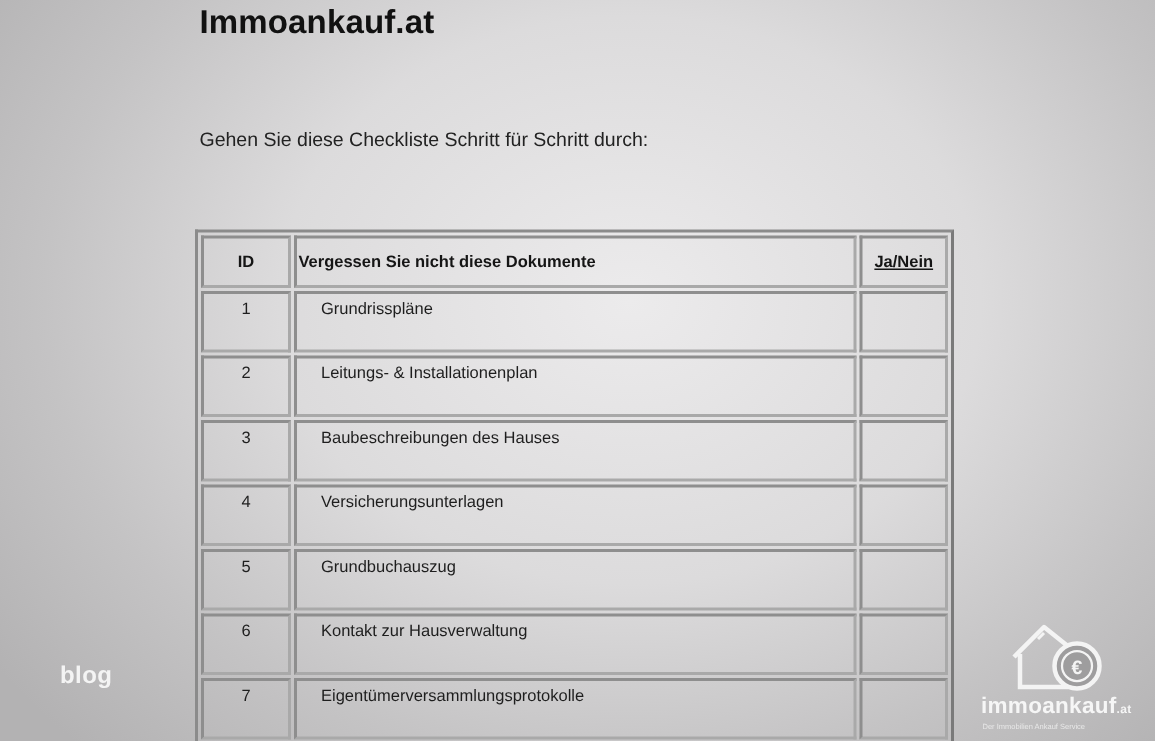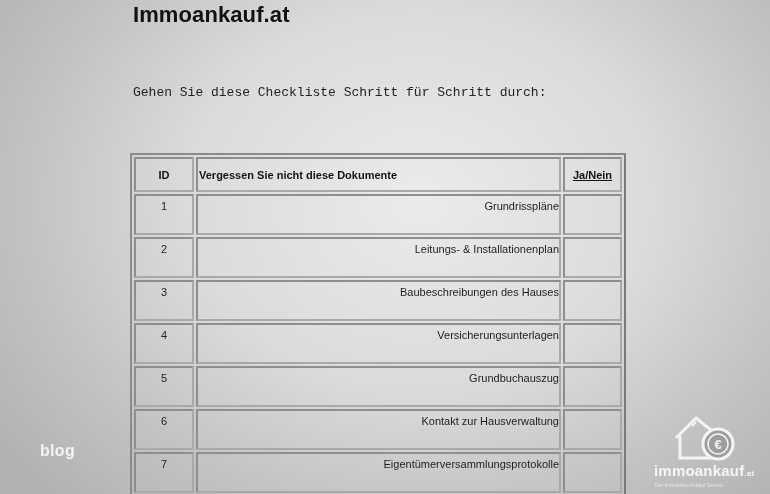--- a/index.html
+++ b/index.html
@@ -36,21 +36,21 @@
       top: 38px;
       font-size: 15.5px;
       font-weight: bold;
       margin: 0;
       color: #161616;
     }
     .intro {
       position: absolute;
       left: 133px;
       top: 85px;
-      font-family: Liberation Mono, monospace;
+      font-family: Liberation Sans, sans-serif;
       font-size: 13px;
       color: #222;
       margin: 0;
     }
     .checklist {
       position: absolute;
       left: 130px;
       top: 153px;
       border-collapse: separate;
       border-spacing: 2px;
@@ -78,21 +78,21 @@
       color: #151515;
     }
     .checklist td {
       height: 33px;
     }
     .col-id { width: 56px; text-align: center; }
     .col-doc { width: 355px; text-align: left; }
     .col-yn { width: 55px; text-align: center; text-decoration: underline; }
     .checklist th.col-doc { padding-left: 1px; margin-top: 16px; }
     .checklist td.col-id { padding-top: 4px; }
-    .checklist td.col-doc { padding-top: 4px; padding-left: 6px; text-align: right; }
+    .checklist td.col-doc { padding-top: 4px; padding-left: 16px; }
     .blog-mark {
       position: absolute;
       left: 40px;
       top: 442px;
       font-size: 16px;
       color: #f4f4f4;
       letter-spacing: 0.3px;
       font-weight: bold;
     }
     .logo {

